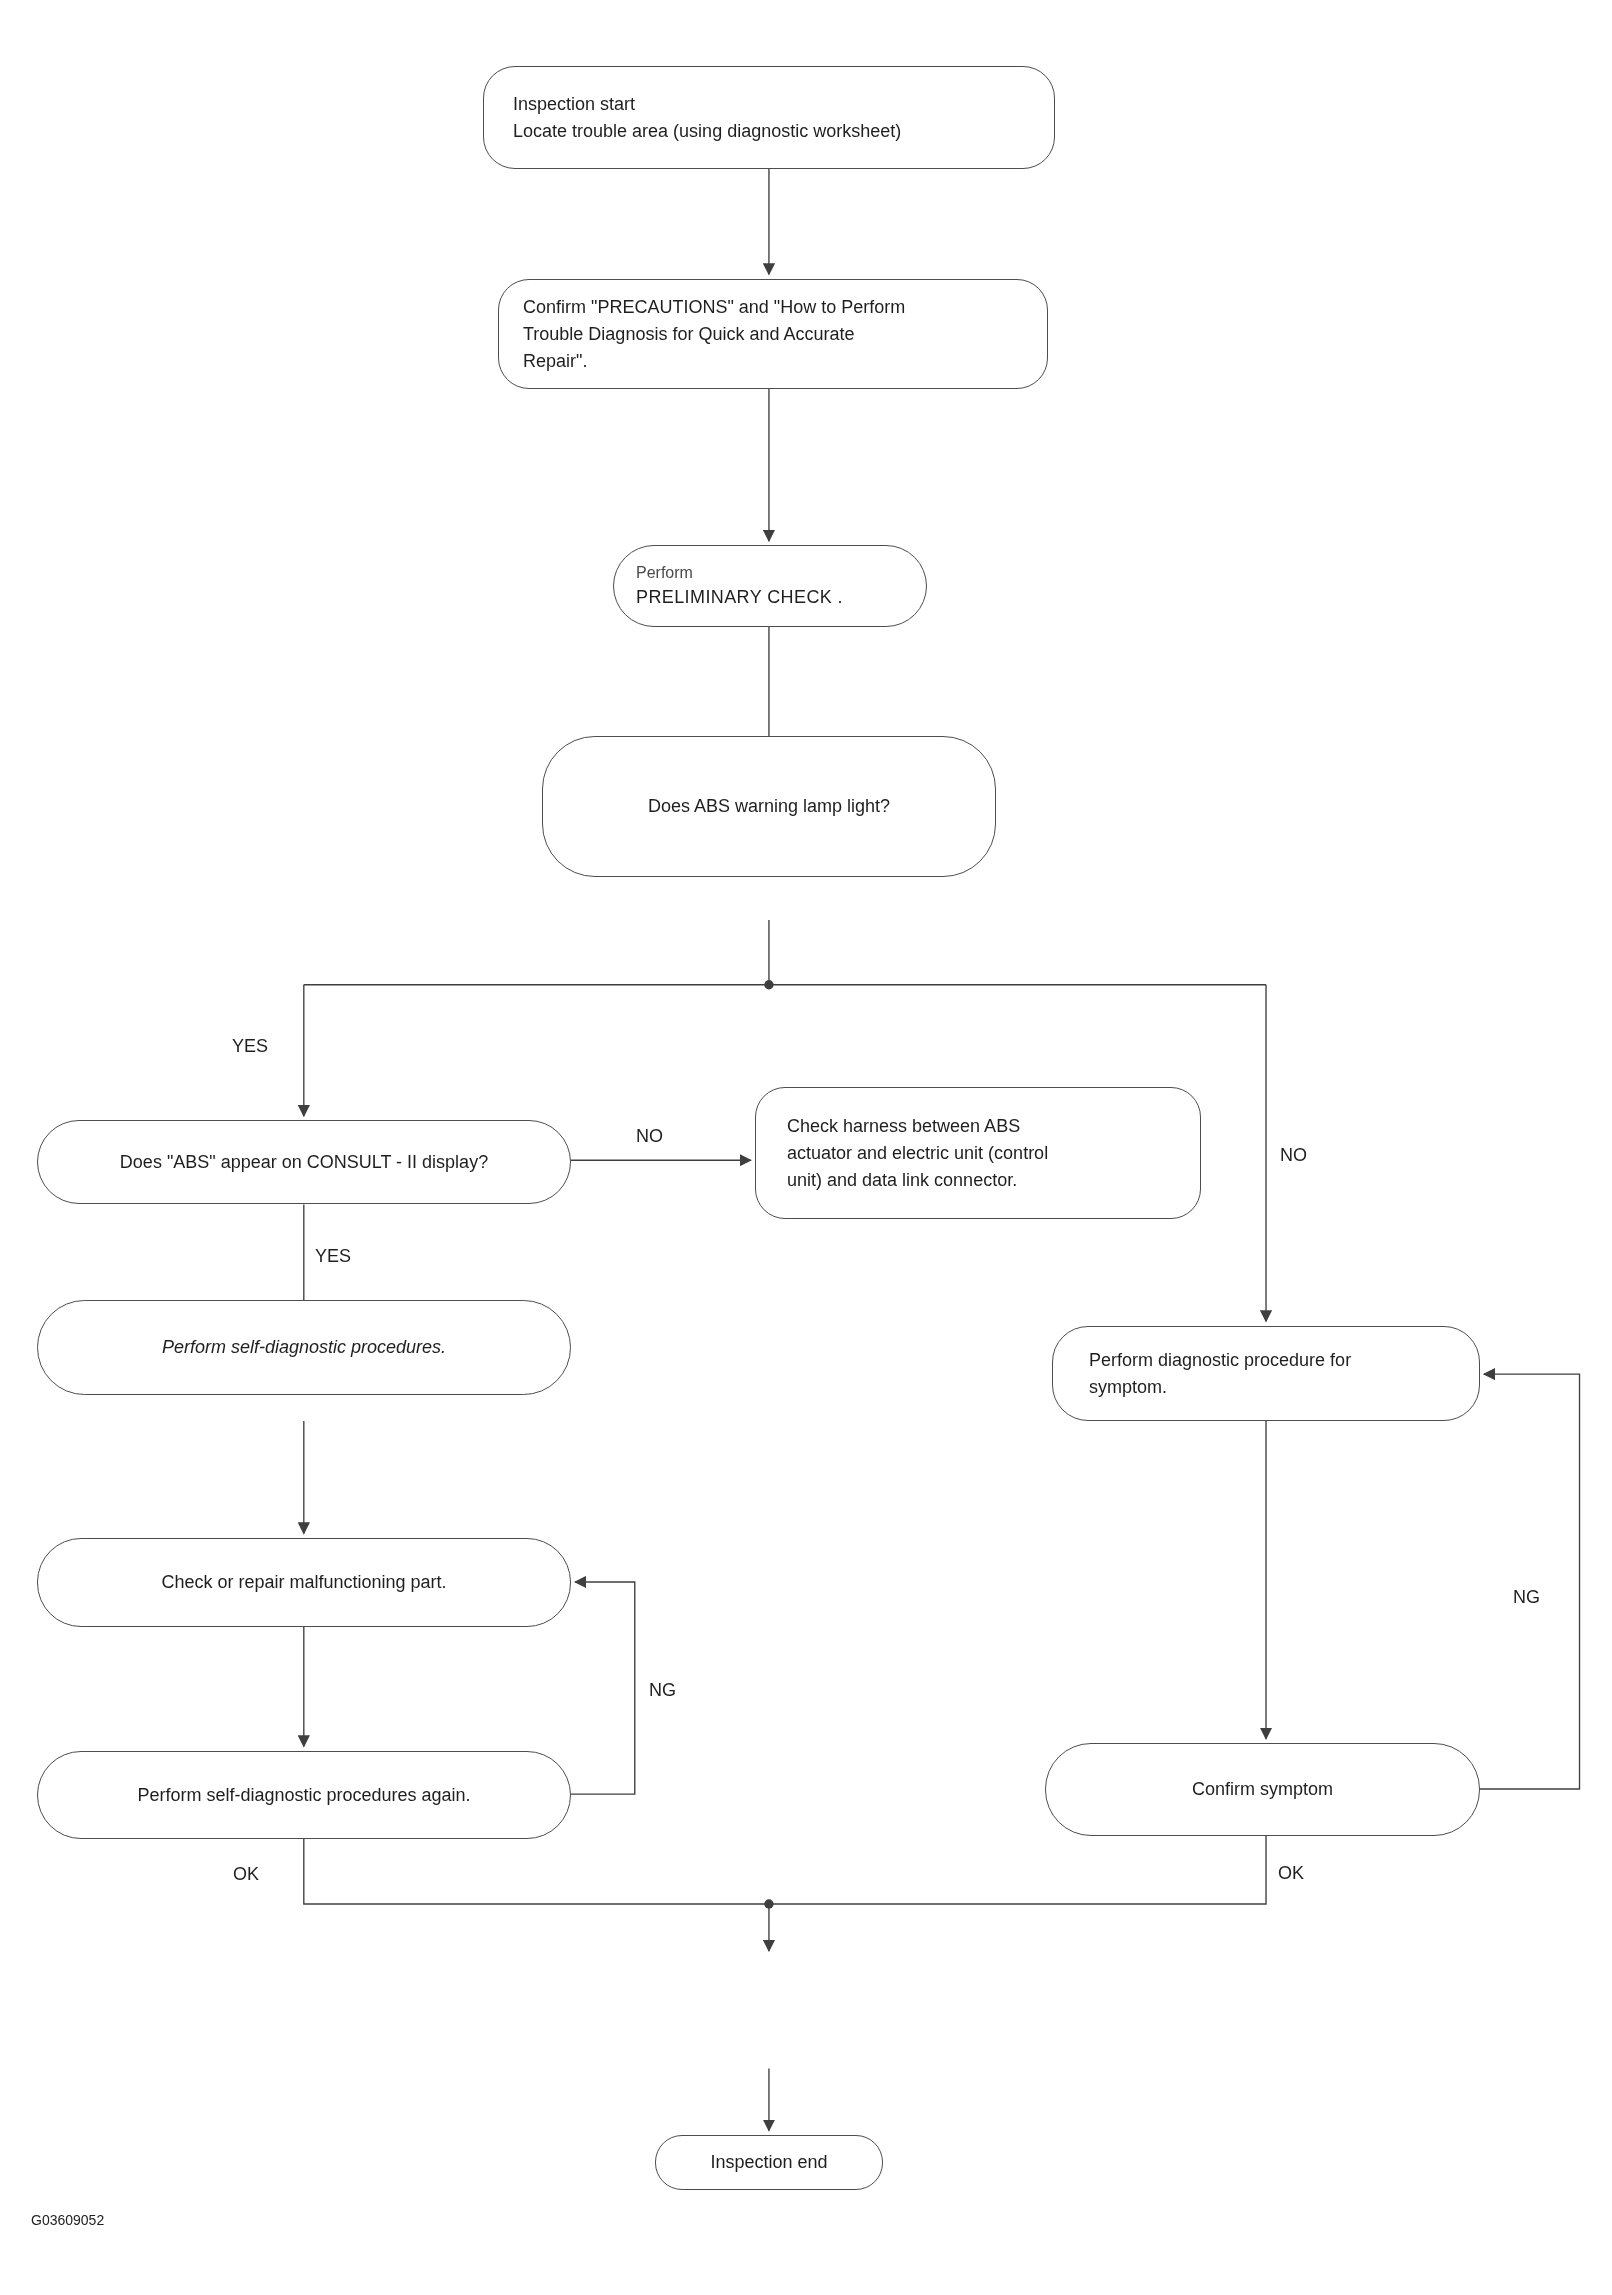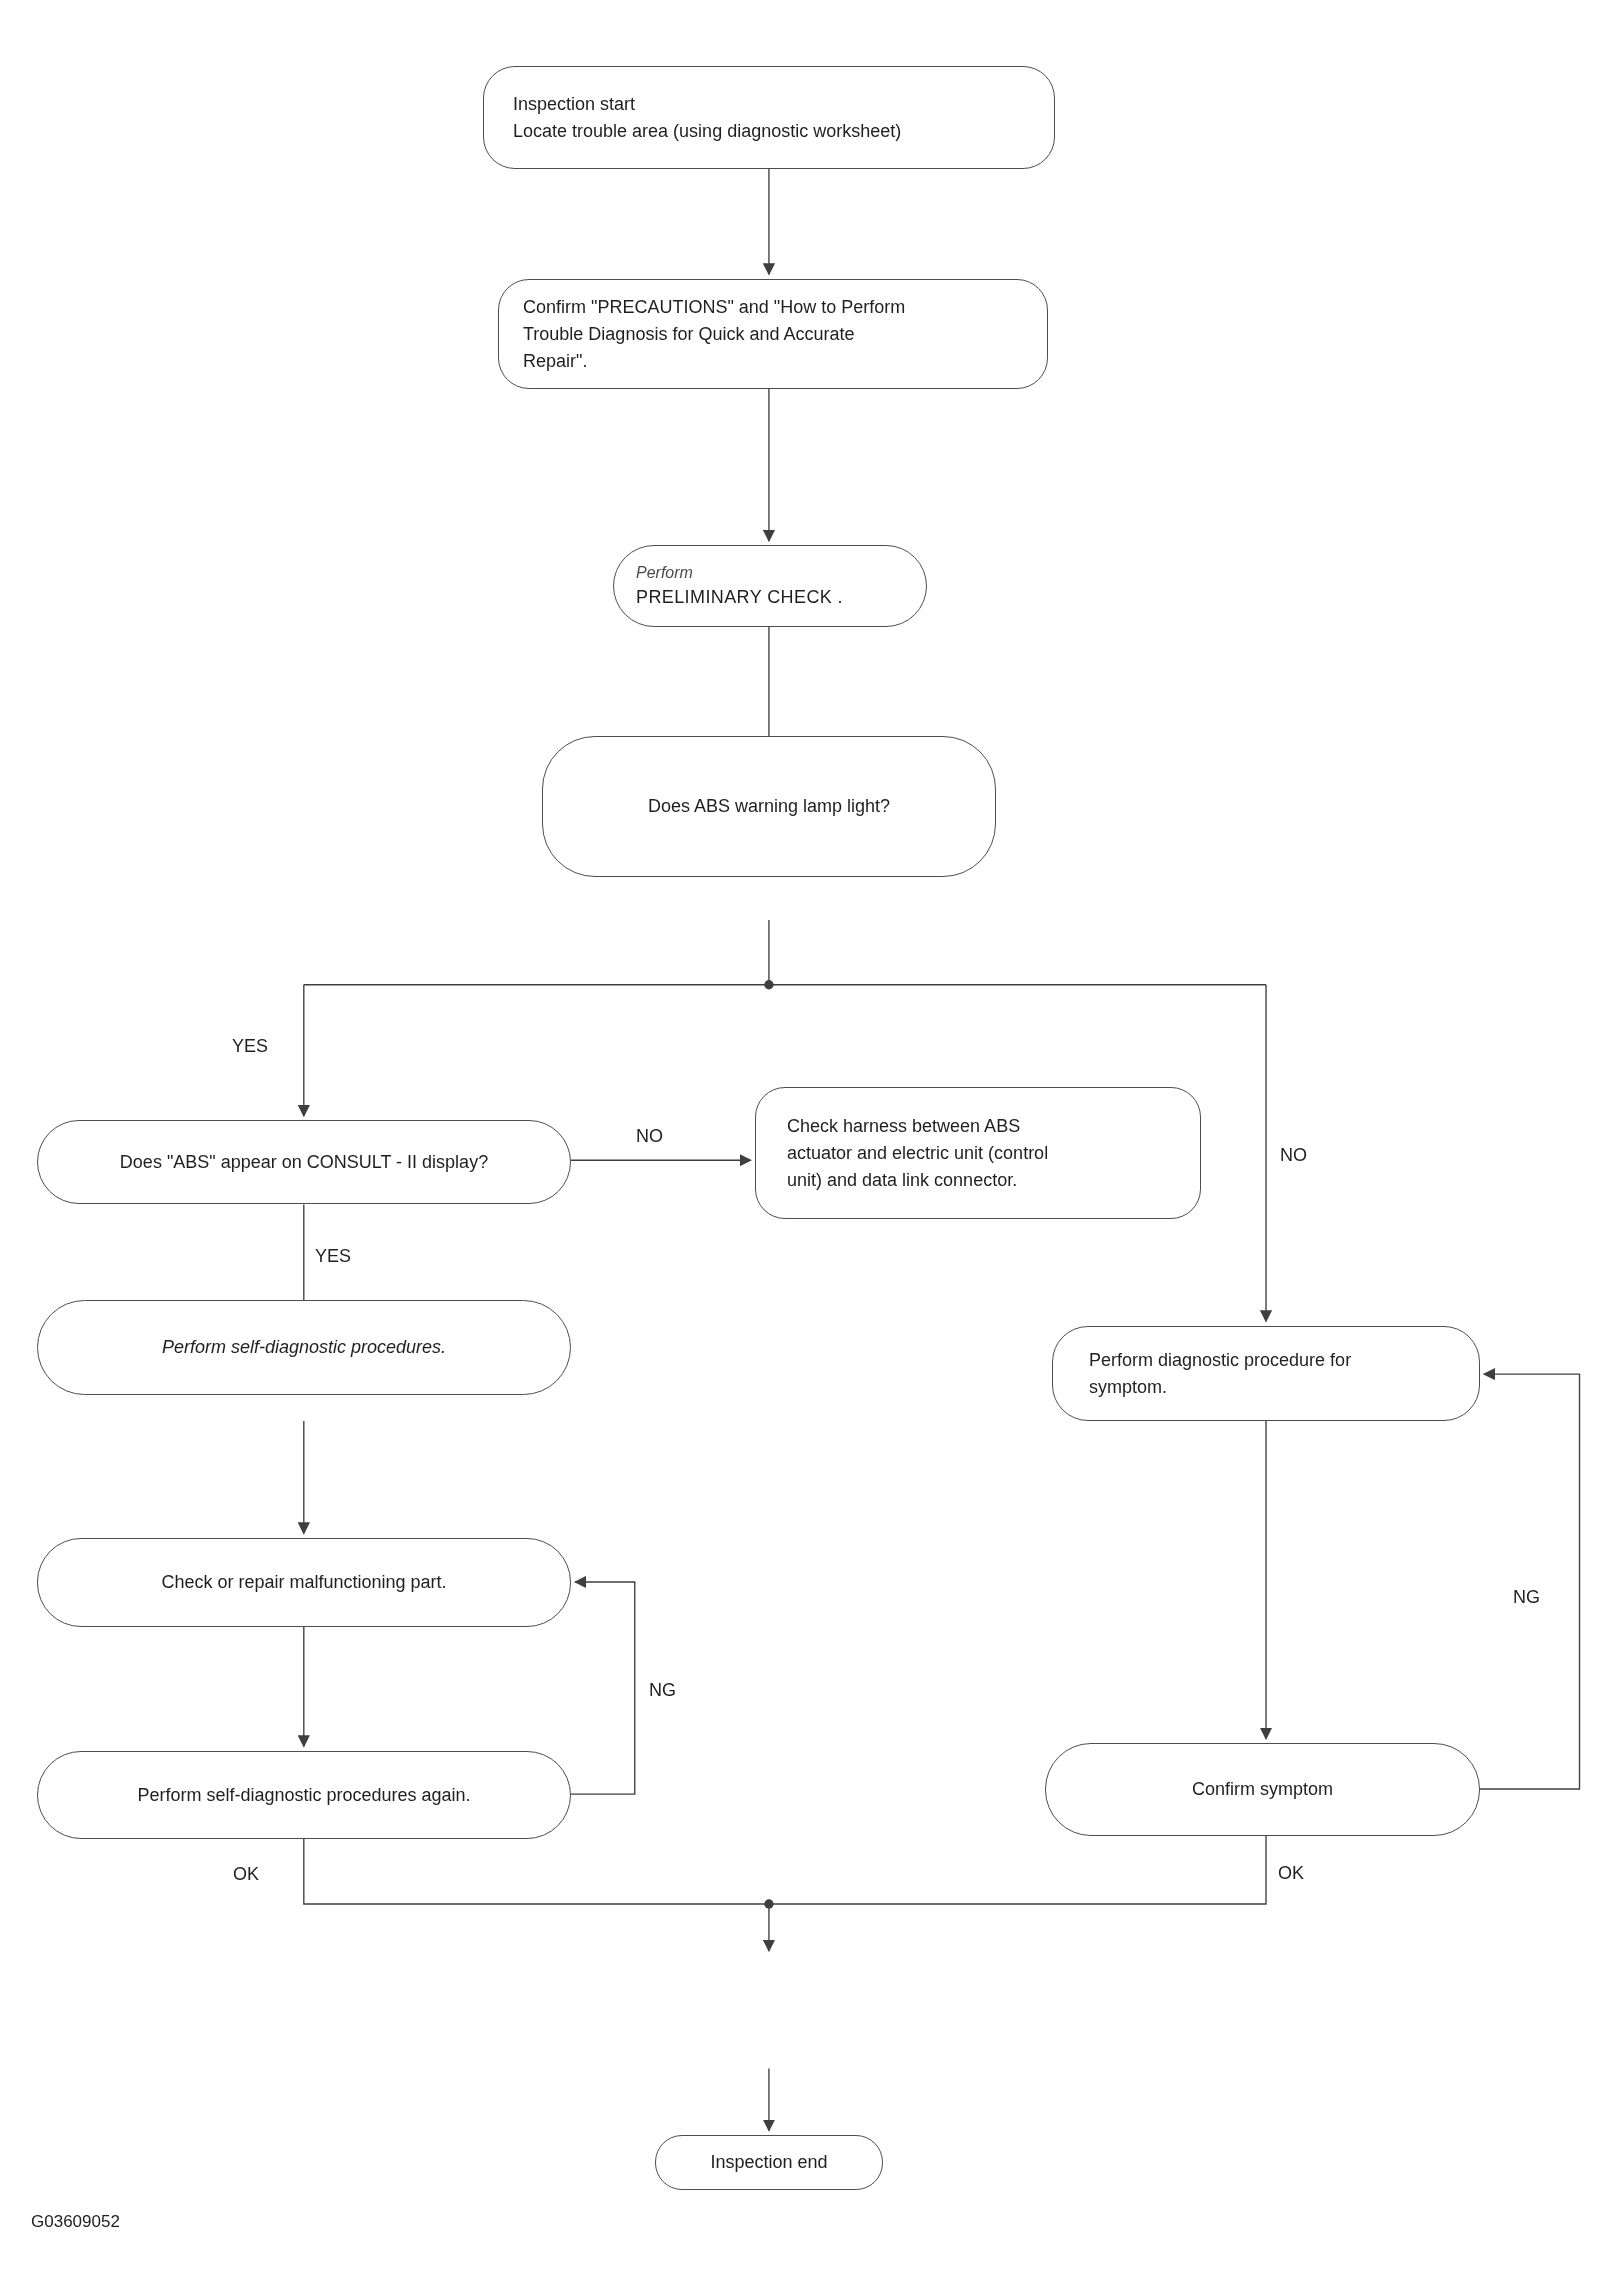--- a/index.html
+++ b/index.html
@@ -31,33 +31,33 @@
     display: flex;
     flex-direction: column;
     justify-content: center;
     font-size: 18px;
     line-height: 1.5;
     color: #1f1f1f;
   }
   .node.left   { align-items: flex-start; text-align: left; }
   .node.center { align-items: center; text-align: center; padding: 0 15.3px; }
   .node-line { white-space: nowrap; }
-  .node-line.dim { font-size: 16px; color: #4a4a4a; font-style: italic; }
+  .node-line.dim { font-size: 16px; color: #4a4a4a; }
   .node-line.caps { letter-spacing: 0.4px; }
   .edge-label {
     position: absolute;
     font-size: 18px;
     color: #1f1f1f;
     white-space: nowrap;
   }
   .figure-id {
     position: absolute;
     left: 31px;
     top: 2212px;
-    font-size: 17px;
+    font-size: 14px;
     color: #222;
   }
 </style>
 </head>
 <body>
 
 <div id="canvas">
 
   <svg class="connectors" viewBox="0 0 1892 2694" xmlns="http://www.w3.org/2000/svg">
     <defs>

